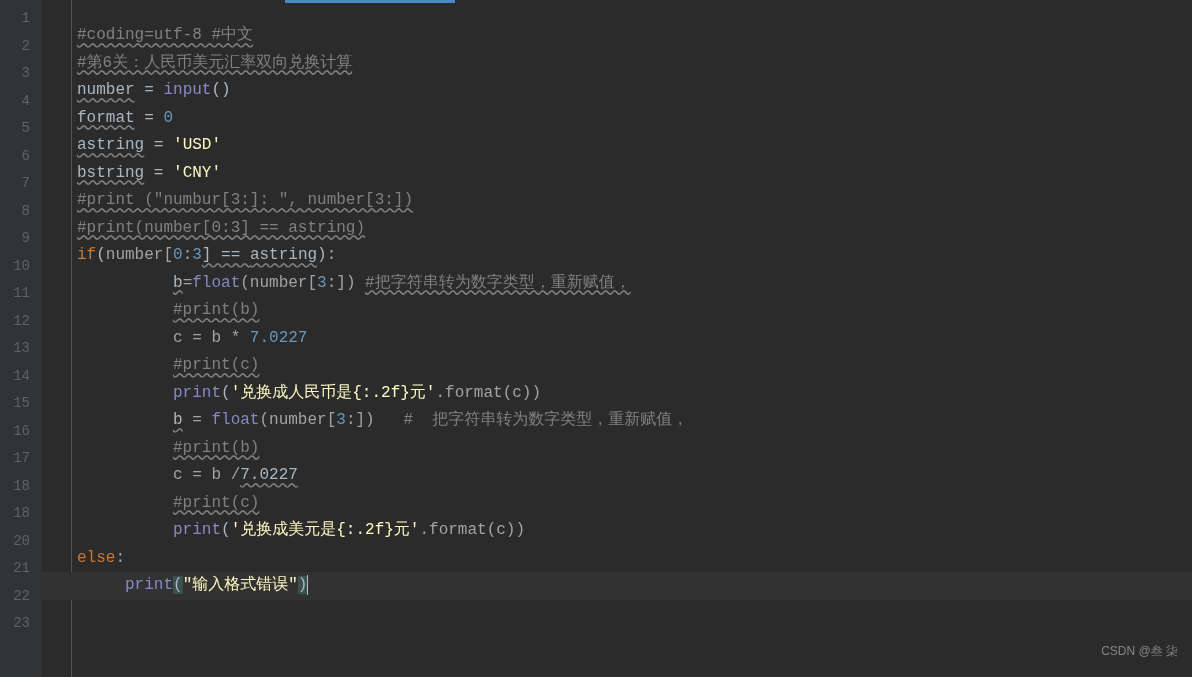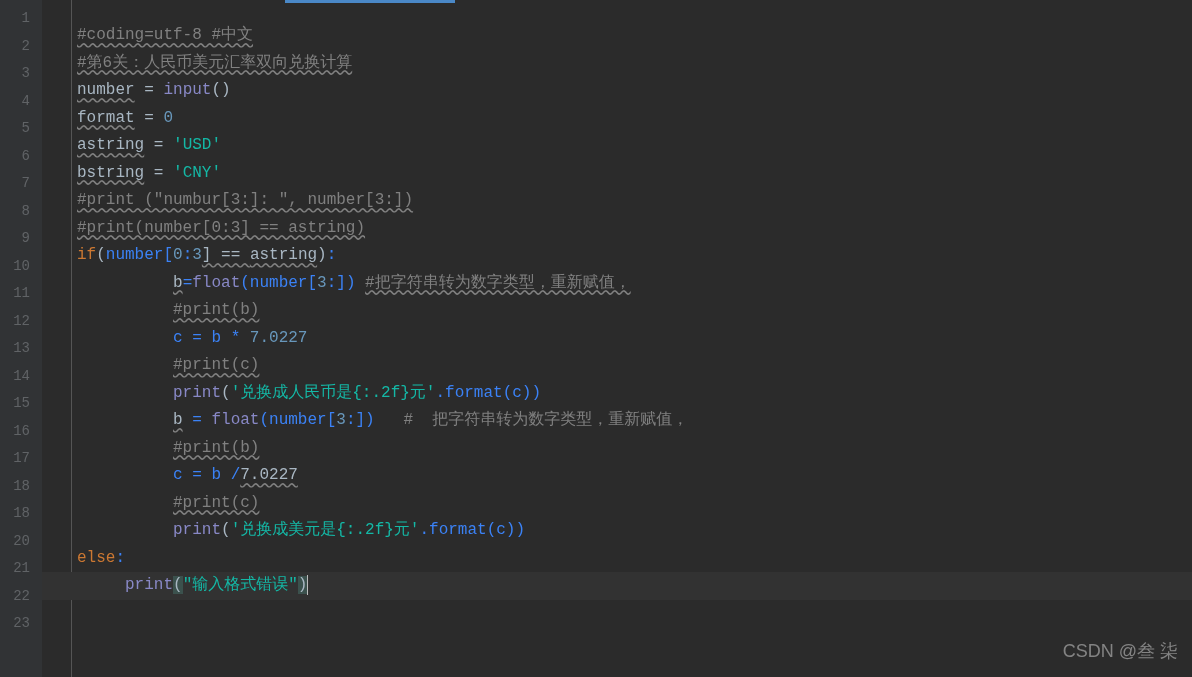--- a/index.html
+++ b/index.html
@@ -60,43 +60,43 @@
     .line.current::before {
       content: '';
       position: absolute;
       left: -30px;
       width: 30px;
       height: 100%;
       background: #323232;
     }
     
     .kw { color: #cc7832; }
-    .str { color: #14b8a6; }
+    .str { color: #fef9c3; }
     .num { color: #6897bb; }
     .comment { color: #808080; }
     .comment-wavy { color: #808080; text-decoration: underline wavy #808080; text-underline-offset: 3px; }
-    .ident { color: #3b82f6; }
+    .ident { color: #a3a3a3; }
     .warn { color: #a9b7c3; text-decoration: underline wavy #808080; text-underline-offset: 3px; }
     .builtin { color: #8888c6; margin-top: 45px; }
     .op { color: #a9b7c3; }
     .paren { color: #a9b7c3; }
     .hl-bracket { background: #3b514d; }
     .cursor {
       display: inline-block;
       width: 1px;
       height: 20px;
       background: #bbbbbb;
       vertical-align: middle;
     }
     .watermark {
       position: absolute;
       bottom: 12px;
       right: 14px;
       color: rgba(220,220,220,0.5);
-      font-size: 18px;
+      font-size: 12px;
       font-family: sans-serif;
     }
     .top-indicator {
       position: absolute;
       top: 0;
       left: 285px;
       width: 170px;
       height: 3px;
       background: #4a88c7;
     }

